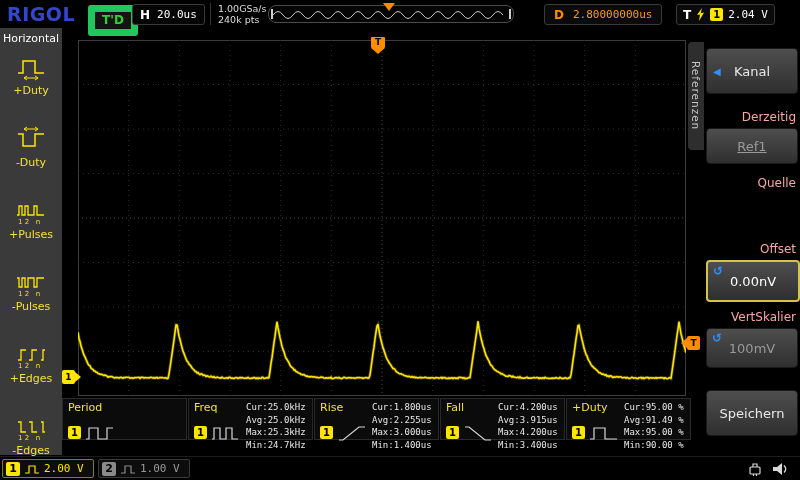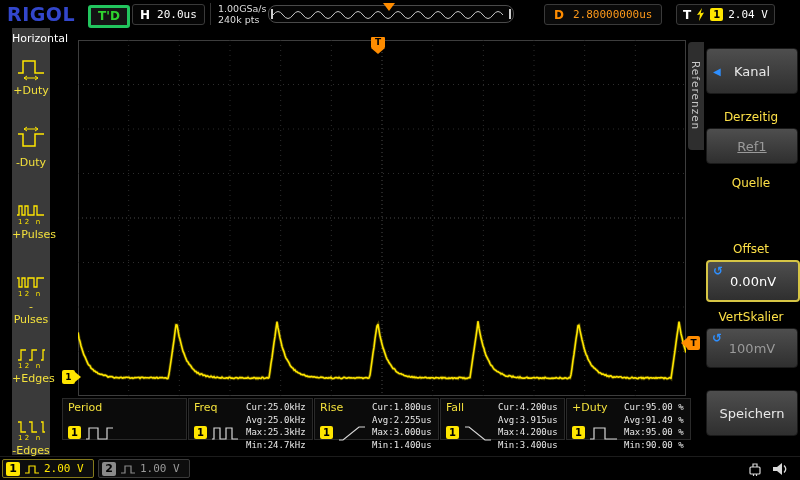--- a/index.html
+++ b/index.html
@@ -4,40 +4,40 @@
 <style>
   html,body{margin:0;padding:0;background:#000;}
   body{width:800px;height:480px;font-family:"DejaVu Sans","Liberation Sans",sans-serif;}
   .scope{position:relative;width:800px;height:480px;background:#000;overflow:hidden;}
   .mono{font-family:"DejaVu Sans Mono","Liberation Mono",monospace;}
 
   
   .topbar{position:absolute;left:0;top:0;width:800px;height:28px;background:#000;}
   .logo{position:absolute;left:7px;top:3px;font-size:19px;font-weight:900;color:#3347cc;letter-spacing:.5px;}
   .tdbox{position:absolute;left:88px;top:5px;width:36px;height:17px;line-height:17px;text-align:center;
-         background:#141414;border:3px solid #22c55e;border-radius:3px;color:#2fd32f;font-weight:bold;font-size:12px;}
+         background:#141414;border:7px solid #22c55e;border-radius:3px;color:#2fd32f;font-weight:bold;font-size:12px;}
   .hbox{position:absolute;left:132px;top:4px;height:19px;padding:0 7px;border:1px solid #3a3a3a;border-radius:3px;
         background:#050505;display:flex;align-items:center;gap:7px;}
   .hbox .hl{color:#fff;font-weight:bold;font-size:12px;}
   .hbox .hv{color:#fff;font-size:11px;}
   .ratebox{position:absolute;left:210px;top:3px;font-size:9.5px;color:#ddd;line-height:11px;padding-left:7px;border-left:1px solid #333;}
   .preview{position:absolute;left:268px;top:5px;width:244px;height:16px;border:1px solid #4a4a4a;border-radius:8px;background:#050505;}
   .pv-marker{position:absolute;left:114px;top:-3px;width:0;height:0;border:6px solid transparent;border-top:8px solid #ff8c00;}
   .dbox{position:absolute;left:544px;top:4px;height:19px;padding:0 9px;border:1px solid #3a3a3a;border-radius:3px;
         background:#0a0a0a;display:flex;align-items:center;gap:9px;}
   .dbox .dl{color:#ff8c00;font-weight:bold;font-size:12px;}
   .dbox .dv{color:#ff9a1a;font-size:11px;}
   .tbox{position:absolute;left:676px;top:4px;height:19px;padding:0 6px;border:1px solid #3a3a3a;border-radius:3px;
         background:#0a0a0a;display:flex;align-items:center;gap:5px;}
   .tbox .tl{color:#fff;font-weight:bold;font-size:12px;}
   .tbox .tch{background:#ffe600;color:#000;font-weight:bold;font-size:10px;width:13px;height:13px;line-height:13px;text-align:center;border-radius:2px;}
   .tbox .tv{color:#fff;font-size:11px;}
 
   
-  .leftbar{position:absolute;left:0;top:28px;width:38px;height:427px;background:#3a3a3a;margin-left:12px;}
+  .leftbar{position:absolute;left:0;top:28px;width:62px;height:427px;background:#3a3a3a;}
   .lb-title{color:#fff;font-size:11px;text-align:center;padding-top:4px;height:16px;}
   .lb-item{height:67px;text-align:center;padding-top:5px;cursor:pointer;}
   .lb-item svg{display:block;margin:0 auto;}
   .lb-lab{color:#f3e13c;font-size:11px;margin-top:1px;}
 
   
   .gridarea{position:absolute;left:78px;top:40px;width:608px;height:356px;overflow:visible;}
   #scope-svg{position:absolute;left:0;top:0;}
   .topmark{position:absolute;left:293px;top:-3px;width:14px;}
   .topmark span{display:block;width:14px;height:11px;background:#ff8c00;color:#000;font-size:9px;font-weight:bold;
@@ -61,21 +61,21 @@
           font-size:9px;color:#e9e9e9;line-height:12.5px;white-space:nowrap;}
 
   
   .reftab{position:absolute;left:688px;top:42px;width:16px;height:108px;background:#2e2e2e;color:#c8c8c8;
           font-size:10.5px;writing-mode:vertical-rl;text-align:center;border-radius:4px 0 0 4px;letter-spacing:1px;line-height:16px;cursor:pointer;}
   .rightmenu{position:absolute;left:706px;top:28px;width:92px;height:428px;}
   .btn{position:absolute;left:0;width:90px;background:linear-gradient(#4e4e4e,#2f2f2f);border:1px solid #1a1a1a;
        border-radius:4px;color:#e8e8e8;font-size:13px;display:flex;align-items:center;justify-content:center;cursor:pointer;}
   .btn .arr{position:absolute;left:6px;color:#2e8fff;font-size:10px;}
   .btn .undo{position:absolute;left:5px;top:2px;color:#2e8fff;font-size:12px;font-weight:bold;}
-  .mh{position:absolute;left:0;width:90px;text-align:center;color:#fde047;font-size:12px;}
+  .mh{position:absolute;left:0;width:90px;text-align:right;color:#fca5a5;font-size:12px;}
   .b-kanal{top:20px;height:44px;}
   .h-derz{top:82px;}
   .b-ref1{top:100px;height:34px;color:#9a9a9a;text-decoration:underline;}
   .h-quelle{top:148px;}
   .b-ch1{top:166px;height:34px;color:#2e8fff;font-weight:bold;}
   .h-offset{top:214px;}
   .b-offset{top:232px;height:38px;border:2px solid #d6c545;color:#fff;}
   .h-vert{top:282px;}
   .b-vert{top:300px;height:38px;color:#9a9a9a;}
   .b-speich{top:362px;height:44px;}

